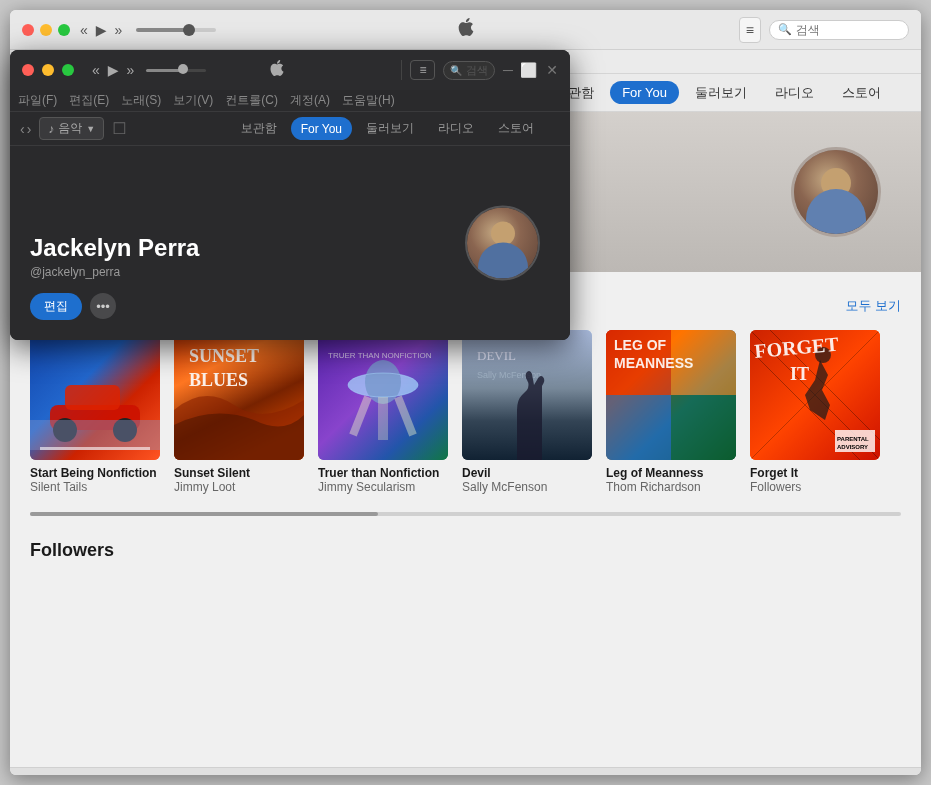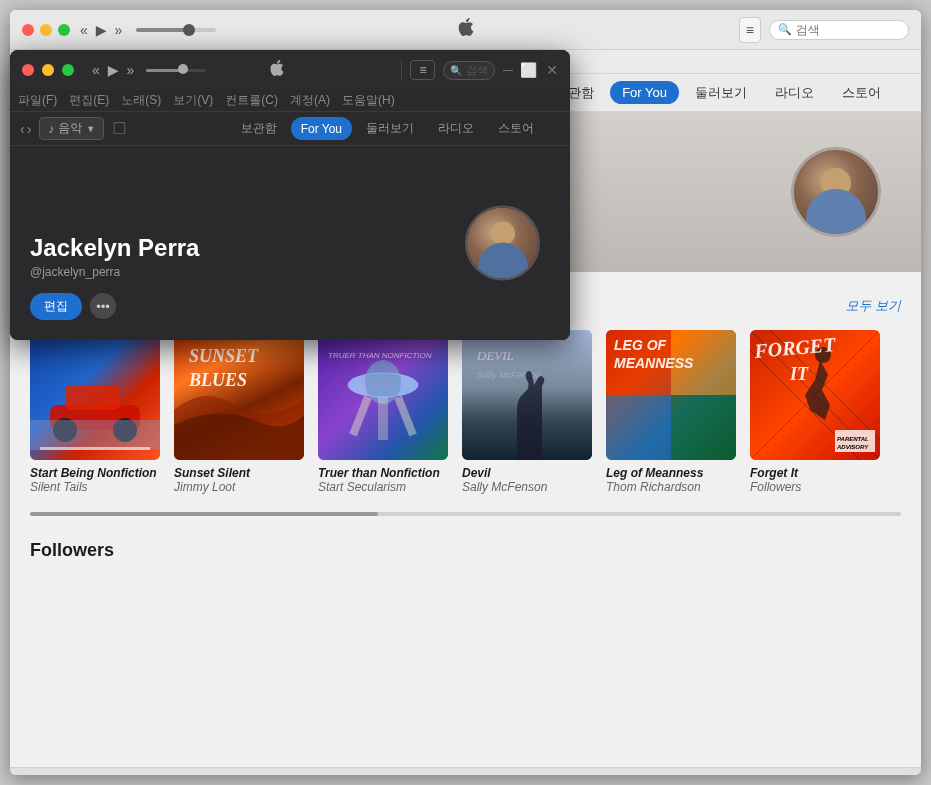--- a/index.html
+++ b/index.html
@@ -301,21 +301,20 @@
       cursor: pointer;
       display: flex;
       align-items: center;
       justify-content: center;
     }
 
     
     .section {
       padding: 20px 20px 10px 20px;
       background: #f0f0f0;
-      font-style: italic;
     }
     .section-header {
       display: flex;
       align-items: baseline;
       justify-content: space-between;
       margin-bottom: 14px;
     }
     .section-title {
       font-size: 18px;
       font-weight: bold;
@@ -611,21 +610,21 @@
               <ellipse cx="65" cy="52" rx="18" ry="22" fill="#7799cc" opacity="0.8"></ellipse>
               <ellipse cx="65" cy="55" rx="35" ry="12" fill="none" stroke="#aaddff" stroke-width="1" opacity="0.5"></ellipse>
 
               <path d="M50 67 L35 105" stroke="rgba(255,255,200,0.4)" stroke-width="8"></path>
               <path d="M65 67 L65 110" stroke="rgba(255,255,200,0.3)" stroke-width="10"></path>
               <path d="M80 67 L95 105" stroke="rgba(255,255,200,0.4)" stroke-width="8"></path>
               <text x="10" y="28" font-family="sans-serif" font-size="8" fill="white" opacity="0.7">TRUER THAN NONFICTION</text>
             </svg>
           </div>
           <div class="album-title">Truer than Nonfiction</div>
-          <div class="album-artist">Start Secularism</div>
+          <div class="album-artist">Jimmy Secularism</div>
         </div>
 
         <div class="album-item">
           <div class="album-art art-4">
             <svg width="130" height="130" viewBox="0 0 130 130">
               <defs>
                   <linearGradient id="g4" x1="0" y1="0" x2="0" y2="1">
                 <stop offset="0%" stop-color="#aabbdd"></stop>
                 <stop offset="45%" stop-color="#778899"></stop>
                 <stop offset="70%" stop-color="#334455"></stop>

